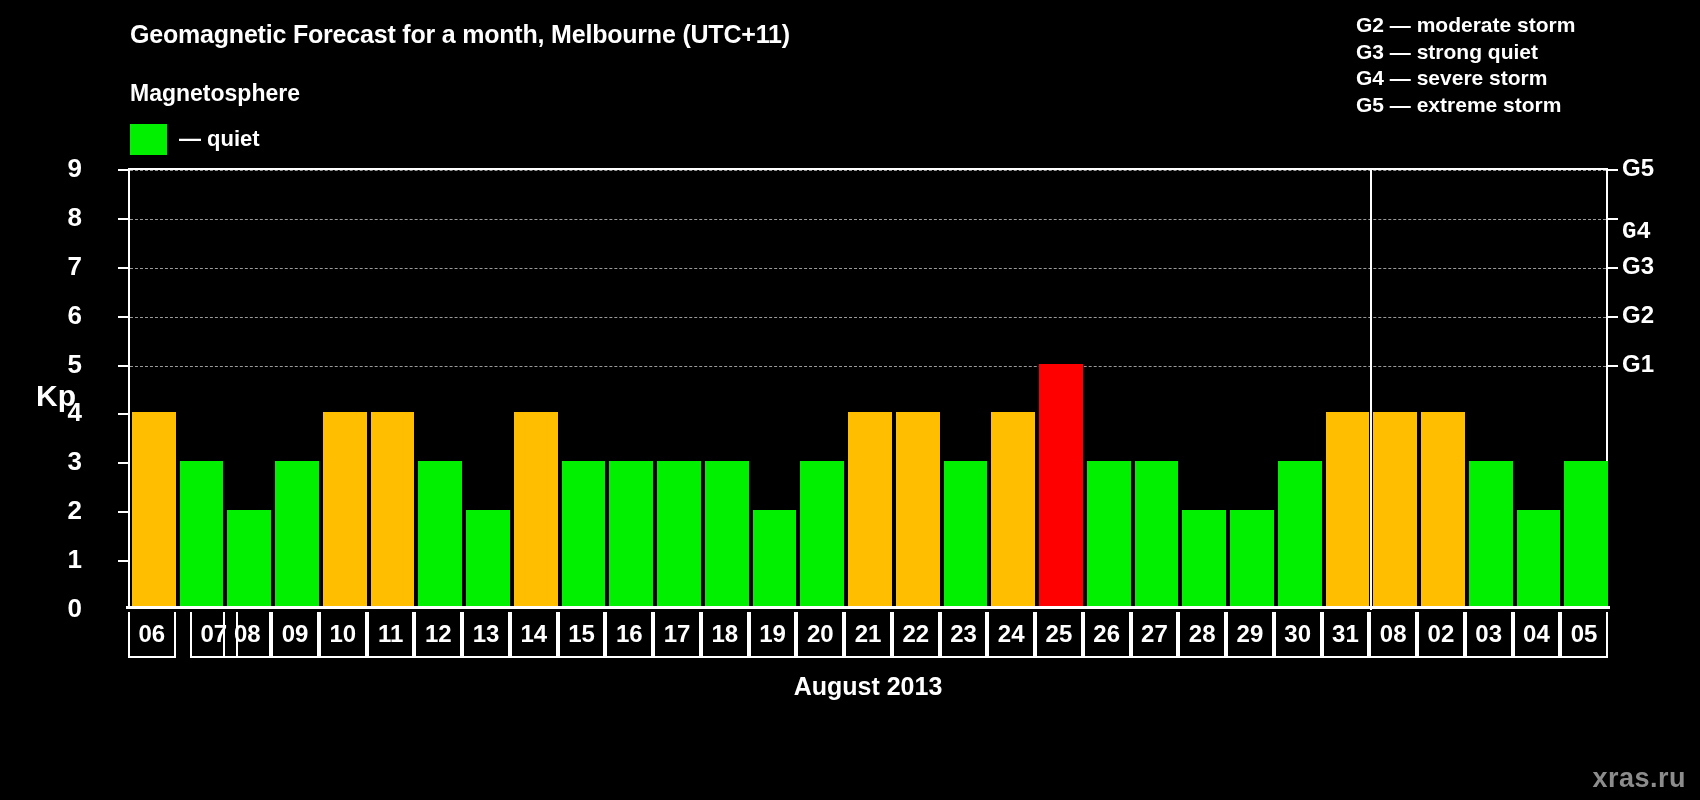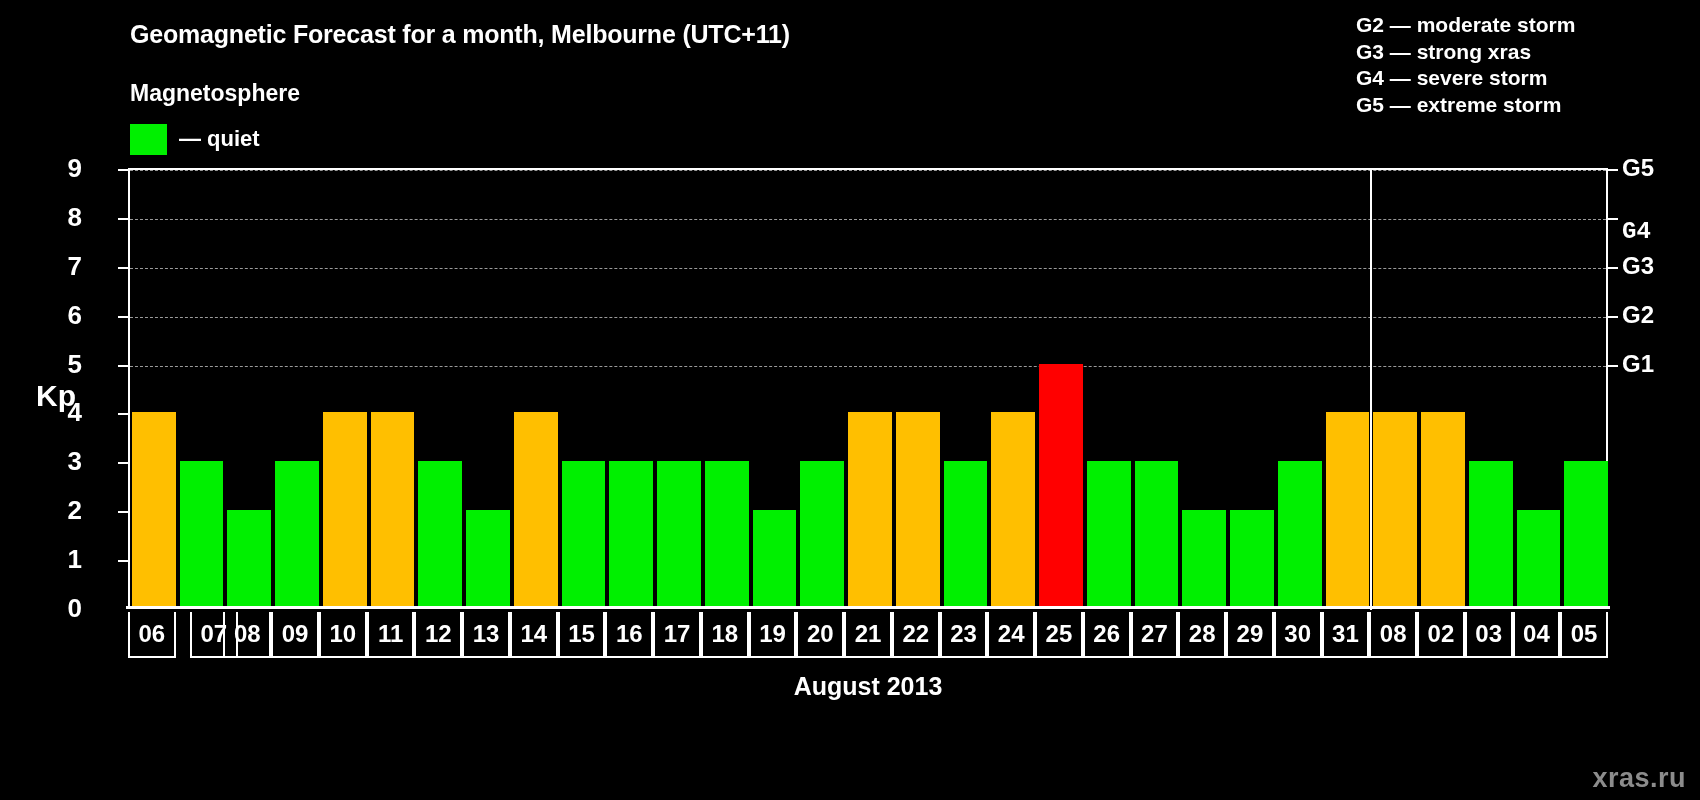--- a/index.html
+++ b/index.html
@@ -232,21 +232,21 @@
 
 <div id="legend">
     <div class="legend-entry" id="legend-entry-quiet">
       <span class="legend-swatch" style="background: rgb(0, 240, 0);"></span>
       <span class="legend-text">— quiet</span>
     </div>
   </div>
 
 <div id="g-scale-legend">
     <div class="g-scale-line">G2 — moderate storm</div>
-    <div class="g-scale-line">G3 — strong xras</div>
+    <div class="g-scale-line">G3 — strong quiet</div>
     <div class="g-scale-line">G4 — severe storm</div>
     <div class="g-scale-line">G5 — extreme storm</div>
   </div>
 
 <div id="y-axis-title">Kp</div>
 
 <div id="plot-frame">
   <div id="gridlines">
       <div class="gridline" style="top: 195.556px;"></div>
       <div class="gridline" style="top: 146.667px;"></div>

